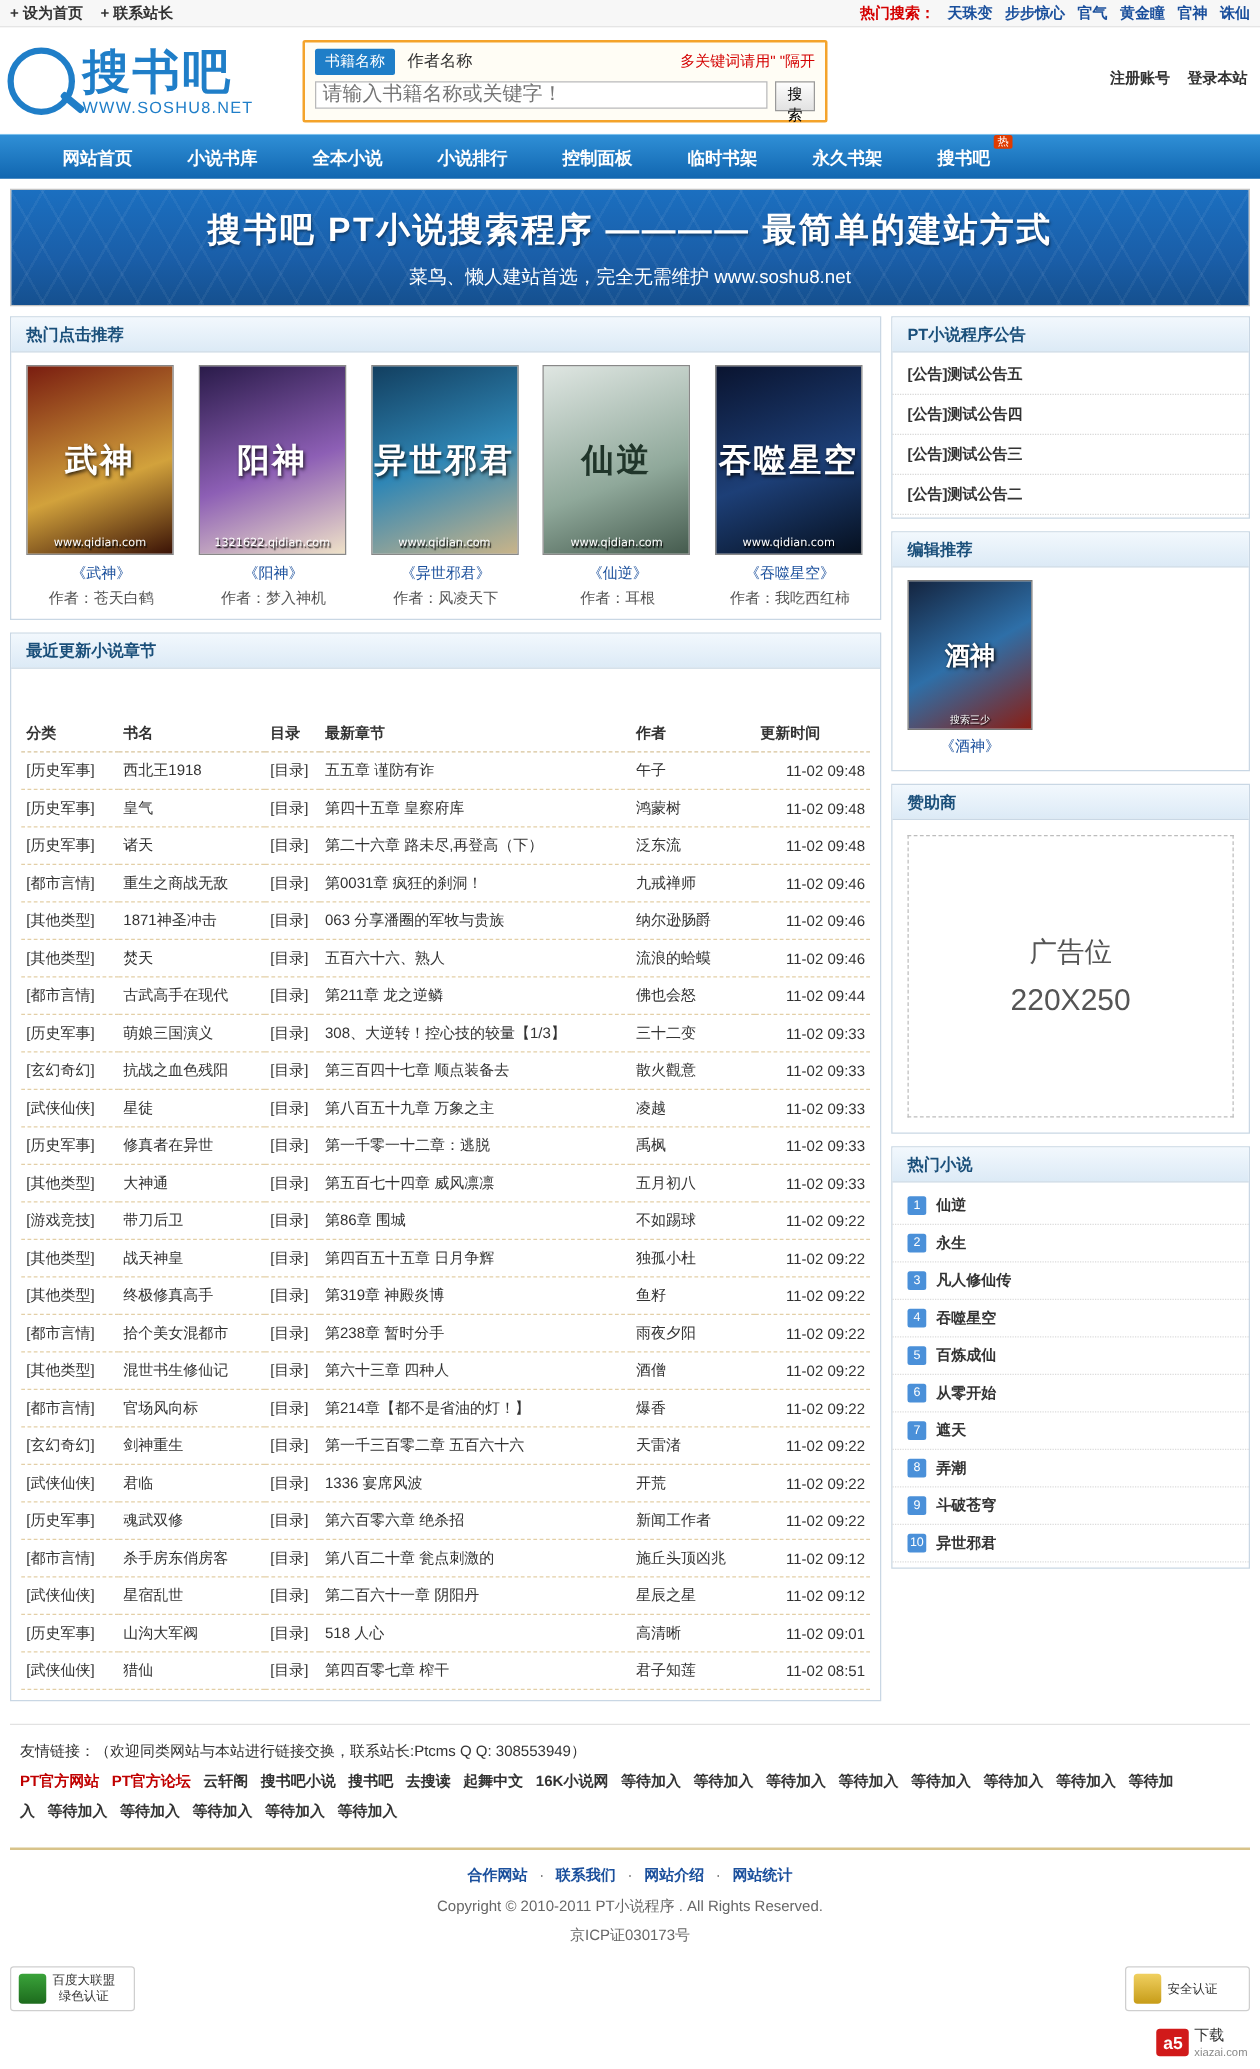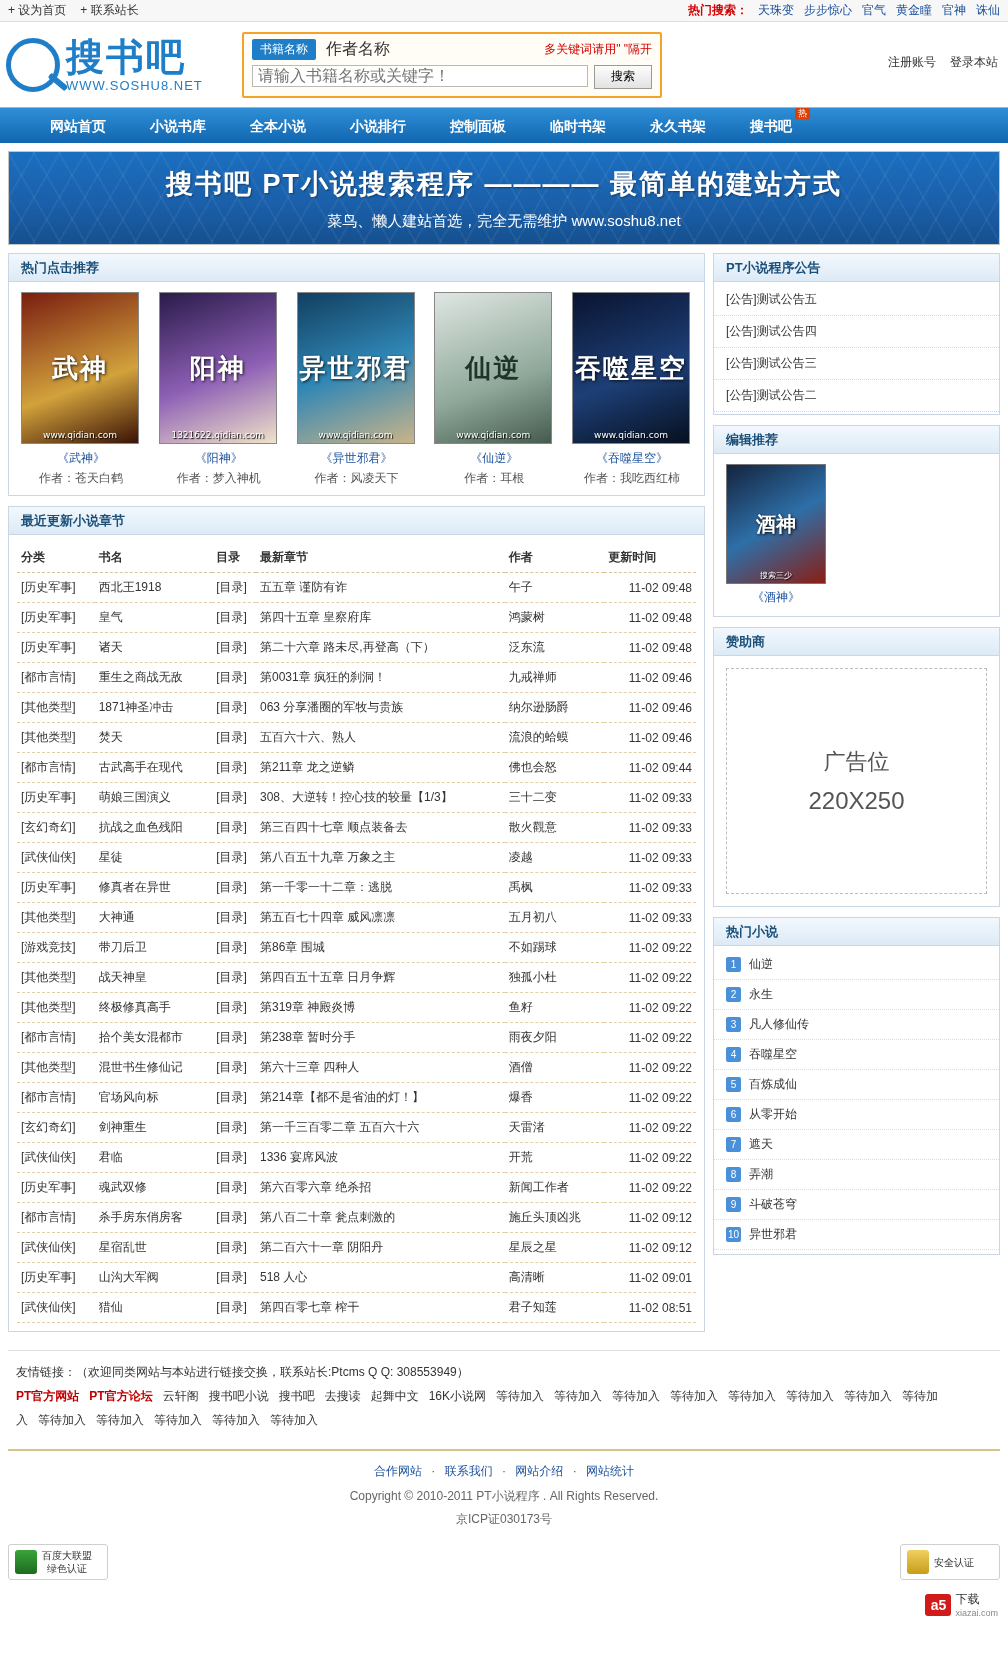--- a/index.html
+++ b/index.html
@@ -4,21 +4,21 @@
 <style>
   * { box-sizing: border-box; }
   html, body { margin: 0; padding: 0; }
   body {
     width: 1008px;
     background: #ffffff;
     font-family: "Liberation Sans", "DejaVu Sans", sans-serif;
     font-size: 12px;
     color: #333;
   }
-  a { text-decoration: none; color: #333; }
+  a { text-decoration: none; color: #333; font-weight: bold; }
 
   
   .topbar {
     height: 22px;
     background: #f7f7f7;
     border-bottom: 1px solid #e0e0e0;
     display: flex;
     align-items: center;
     padding: 0 8px;
     font-size: 12px;
@@ -74,30 +74,30 @@
     background: #fffdf5;
     border-radius: 2px;
     padding: 5px 8px 7px 8px;
     margin-left: 4px;
   }
   .search-row1 { display: flex; align-items: center; gap: 10px; margin-bottom: 5px; }
   .tag-book {
     background: #1f7ec8; color: #fff; font-size: 12px;
     padding: 2px 8px; border-radius: 2px;
   }
-  .tag-author { font-size: 16px; color: #333; }
+  .tag-author { font-size: 13px; color: #333; }
   .tip { color: #d40000; font-size: 12px; margin-left: auto; }
   .search-row2 { display: flex; gap: 6px; }
   .search-input {
     flex: 1; height: 22px; border: 1px solid #b9b9b9;
     padding: 0 5px; font-size: 16px; color: #999;
     font-family: "Liberation Sans", sans-serif;
   }
   .search-btn {
-    width: 58px; height: 24px;
+    width: 32px; height: 24px;
     background: linear-gradient(#fdfdfd,#e2e2e2);
     border: 1px solid #9a9a9a; font-size: 12px; cursor: pointer;
     font-family: "Liberation Sans", sans-serif;
   }
   .header-right {
     margin-left: auto; margin-right: 10px;
     display: flex; gap: 14px; font-size: 12px; color: #333;
     align-self: flex-start; margin-top: 32px;
   }
 
@@ -173,21 +173,21 @@
   }
   .c1 { background: linear-gradient(160deg,#7a1d10,#d2a23c 60%,#3a1206); }
   .c2 { background: linear-gradient(160deg,#2a1b4a,#8d5fb5 55%,#efe2c8); }
   .c3 { background: linear-gradient(160deg,#123f60,#2f86b5 50%,#c9b489); }
   .c4 { background: linear-gradient(160deg,#dfe6e2,#8fa89a 60%,#455b4e); color:#20352a; text-shadow:none;}
   .c5 { background: linear-gradient(160deg,#0a1430,#1d3f77 55%,#06101f); }
   .book-title { margin-top: 6px; font-size: 12px; color: #1a4f9c; }
   .book-author { margin-top: 3px; font-size: 12px; color: #555; }
 
   
-  table.list { width: 100%; border-collapse: collapse; font-size: 12px; }
+  table.list { width: 100%; border-collapse: collapse; font-size: 12px; margin-top: 29px; }
   table.list th {
     font-weight: bold; color: #333; text-align: left;
     padding: 6px 4px; border-bottom: 1px dashed #d8c39a; font-size: 12px;
   }
   table.list td {
     padding: 6px 4px; border-bottom: 1px dashed #e3cfa6; color: #333;
   }
   .cat { color: #1a4f9c; width: 78px; }
   .bname { width: 118px; }
   .dir { color: #1a4f9c; width: 44px; }

